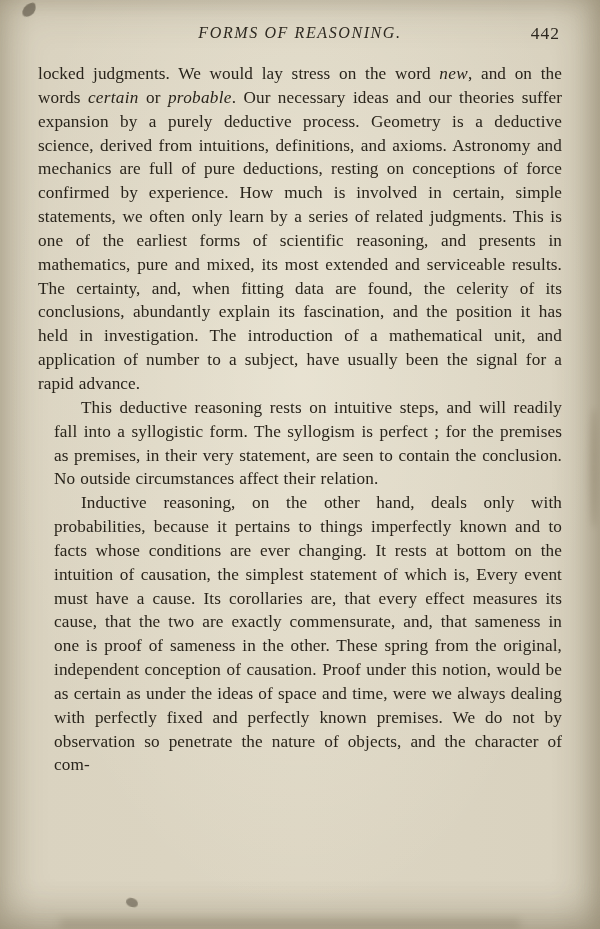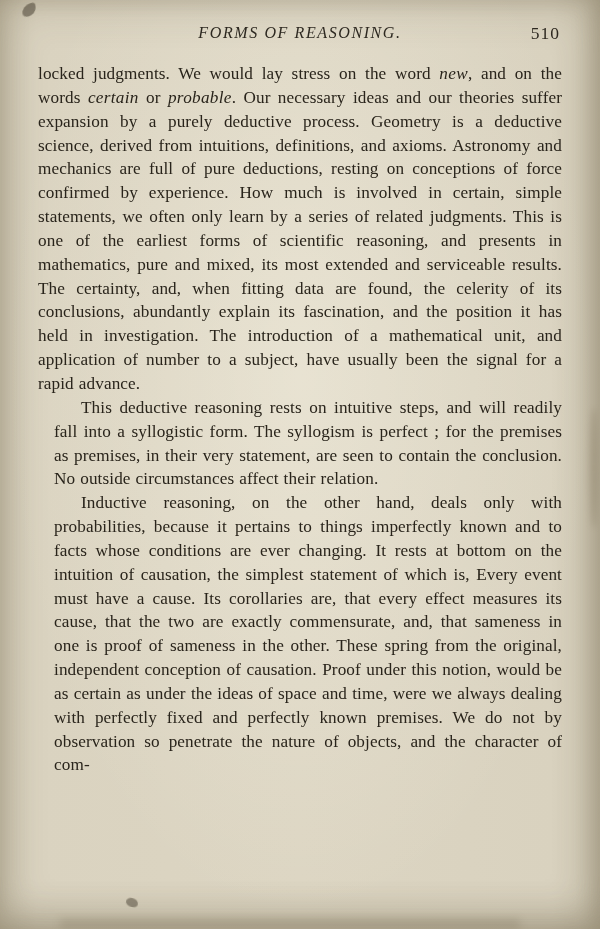--- a/index.html
+++ b/index.html
@@ -110,21 +110,21 @@
     filter: blur(4px);
   }
 </style>
 </head>
 <body>
 
 <div class="page">
 
   <div class="running-head">
     <div class="head-title">FORMS OF REASONING.</div>
-    <div class="head-pagenum">510</div>
+    <div class="head-pagenum">442</div>
   </div>
 
   <div class="page-body">
       <p class="para"><span>locked judgments.  We would lay stress on the word </span><em>new</em><span>, and on the words </span><em>certain</em><span> or </span><em>probable</em><span>.  Our necessary ideas and our theories suffer expansion by a purely deductive process.  Geometry is a deductive science, derived from intuitions, definitions, and axioms.  Astronomy and mechanics are full of pure deductions, resting on conceptions of force confirmed by experience.  How much is involved in certain, simple statements, we often only learn by a series of related judgments.  This is one of the earliest forms of scientific reasoning, and presents in mathematics, pure and mixed, its most extended and serviceable results.  The certainty, and, when fitting data are found, the celerity of its conclusions, abundantly explain its fascination, and the position it has held in investigation.  The introduction of a mathematical unit, and application of number to a subject, have usually been the signal for a rapid advance.</span></p>
       <p class="para indent"><span>This deductive reasoning rests on intuitive steps, and will readily fall into a syllogistic form.  The syllogism is perfect ; for the premises as premises, in their very statement, are seen to contain the conclusion.  No outside circumstances affect their relation.</span></p>
       <p class="para indent"><span>Inductive reasoning, on the other hand, deals only with probabilities, because it pertains to things imperfectly known and to facts whose conditions are ever changing.  It rests at bottom on the intuition of causation, the simplest statement of which is, Every event must have a cause.  Its corollaries are, that every effect measures its cause, that the two are exactly commensurate, and, that sameness in one is proof of sameness in the other.  These spring from the original, independent conception of causation.  Proof under this notion, would be as certain as under the ideas of space and time, were we always dealing with perfectly fixed and perfectly known premises.  We do not by observation so penetrate the nature of objects, and the character of com-</span></p>
     </div>
 
   <div class="smudge smudge-corner"></div>
   <div class="smudge smudge-right"></div>

